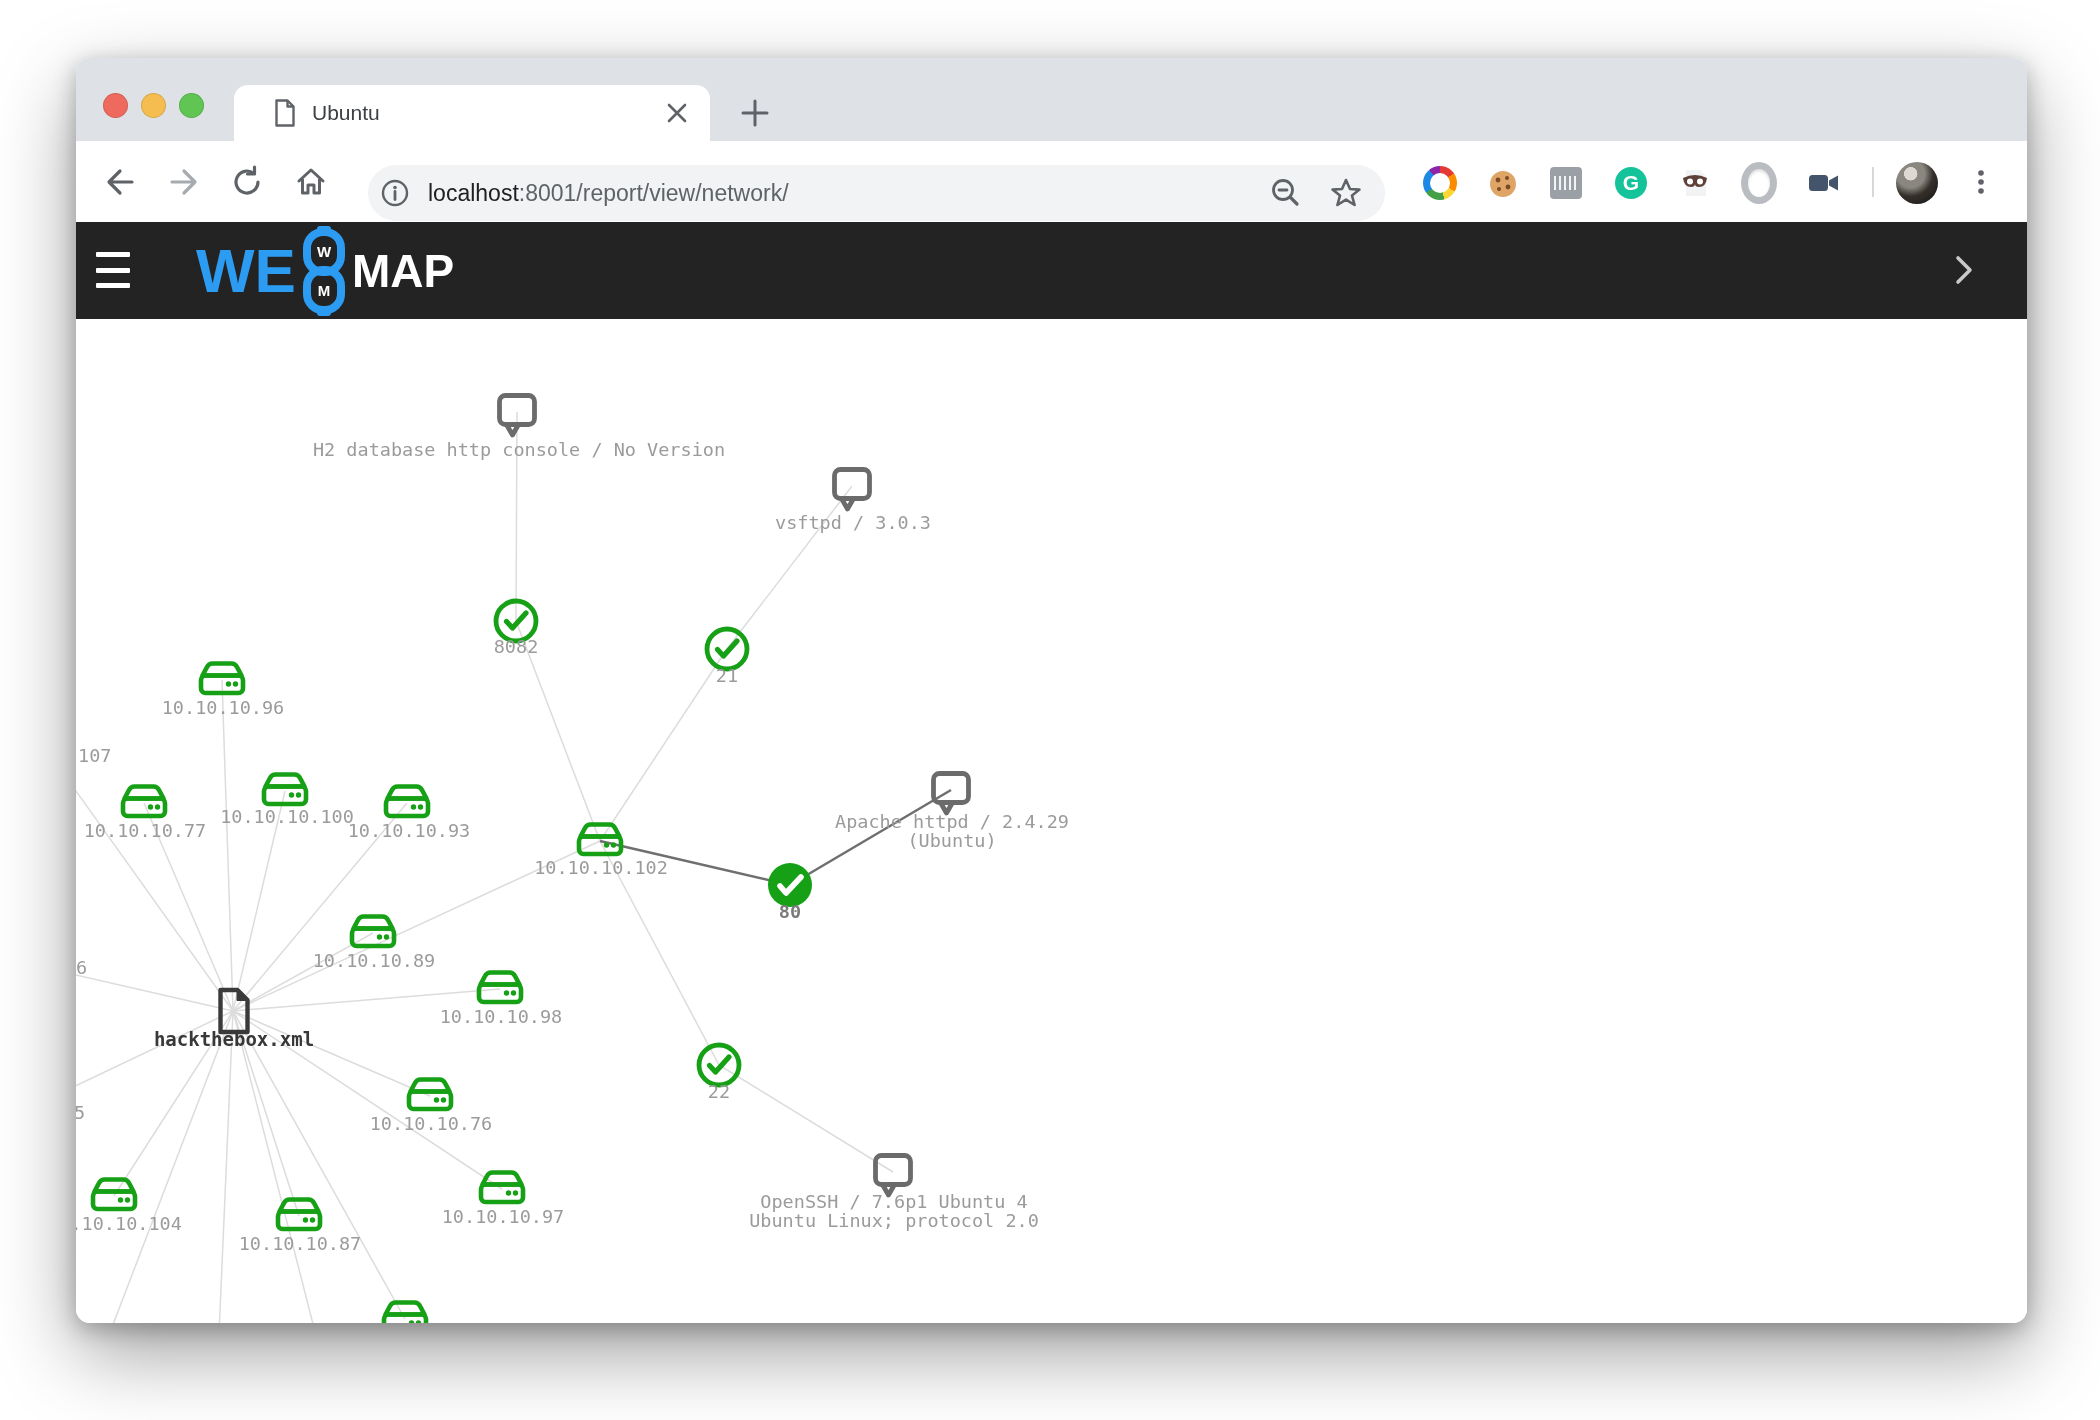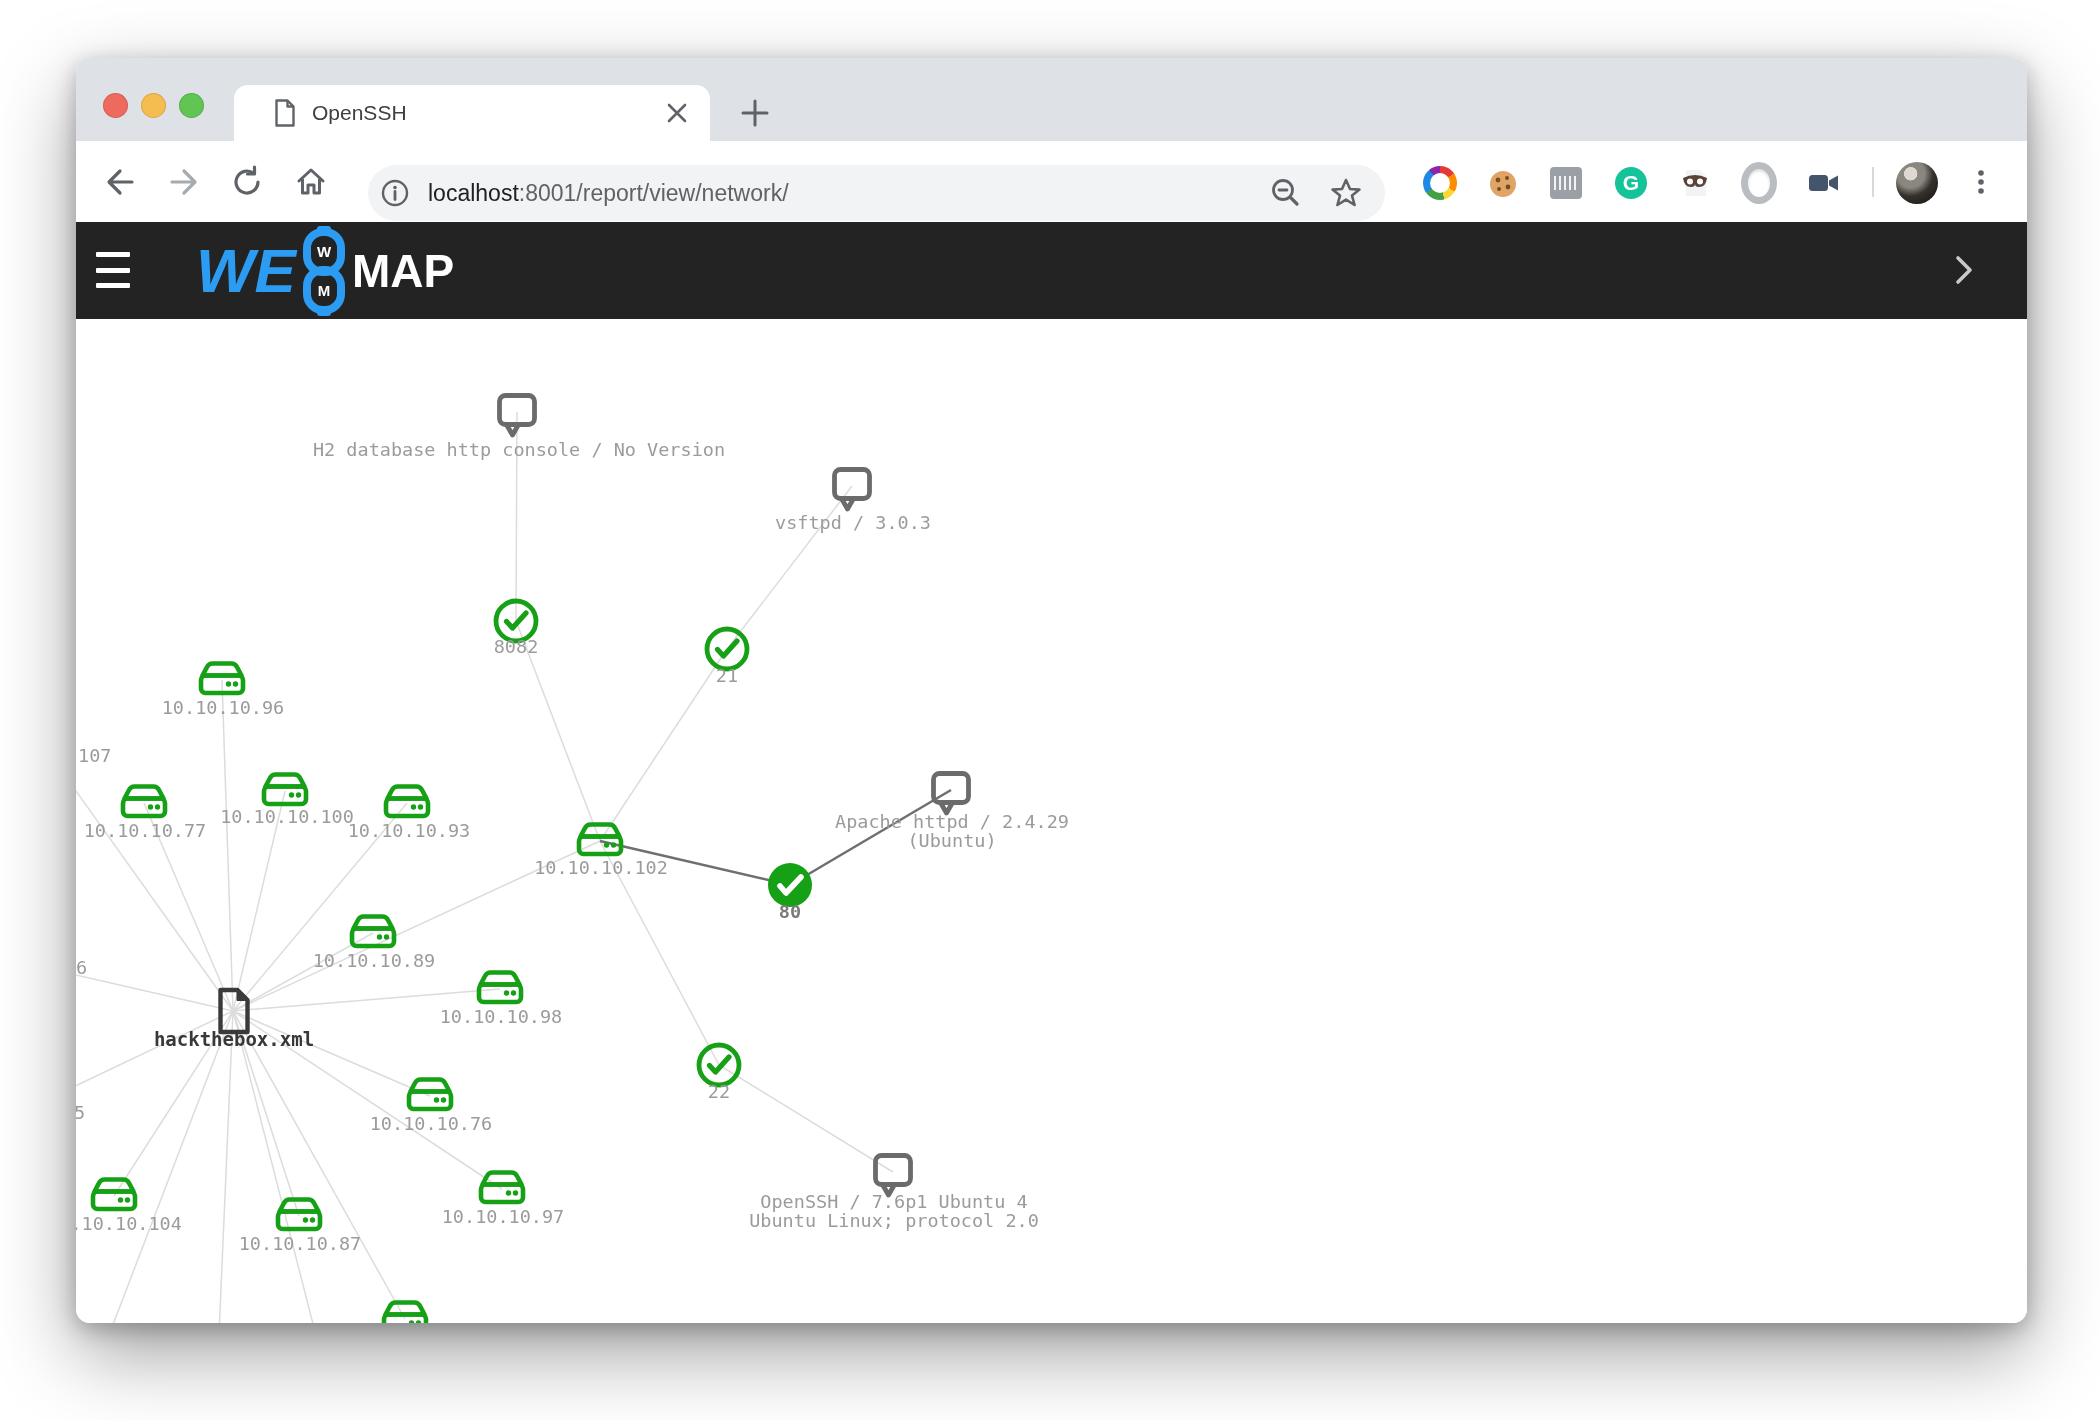--- a/index.html
+++ b/index.html
@@ -39,21 +39,21 @@
   .ext-tamper::after{content:"";position:absolute;left:4px;top:9px;right:4px;height:14px;background:repeating-linear-gradient(90deg,#f2f3f4 0 2px,transparent 2px 5px);}
   .ext-gram{width:32px;height:32px;border-radius:50%;background:#15c39a;color:#fff;font-weight:bold;font-size:21px;display:flex;align-items:center;justify-content:center;}
   .ext-ring{width:26px;height:28px;border-radius:50%;border:7px solid #b9bdc1;background:transparent;box-shadow:inset 0 2px 3px rgba(0,0,0,.15);}
   .sep{position:absolute;top:26px;width:2px;height:30px;background:#d6d9dc;}
   .avatar{position:absolute;top:21px;width:42px;height:42px;border-radius:50%;background:radial-gradient(circle at 35% 28%,#ddd8d2 0 16%,#8a8680 17% 34%,#35302a 55%,#121212 100%);}
   
   .appheader{position:relative;height:97px;background:#232323;flex:0 0 auto;}
   .hamburger{position:absolute;left:20px;top:30px;width:34px;height:36px;display:flex;flex-direction:column;justify-content:space-between;cursor:pointer;}
   .hamburger span{display:block;height:5px;background:#fff;border-radius:1px;}
   .logo{position:absolute;left:120px;top:0;height:97px;display:flex;align-items:center;}
-  .logo-we{color:#2b9cf2;font-size:62px;font-weight:900;letter-spacing:0px;font-style:italic;}
+  .logo-we{color:#2b9cf2;font-size:62px;font-weight:900;letter-spacing:0px;}
   .logo-map{color:#ffffff;font-size:46px;font-weight:900;letter-spacing:0px;}
   .logo-b{margin:0 2px;display:flex;}
   .hdr-next{position:absolute;right:52px;top:32px;display:flex;cursor:pointer;}
   
   .content{position:relative;flex:1 1 auto;background:#fff;overflow:hidden;}
   .content svg{position:absolute;left:0;top:0;}
   .glabel{font-family:"DejaVu Sans Mono",monospace;font-size:18.5px;fill:#9b9b9b;}
   .glabel-dark{font-family:"DejaVu Sans Mono",monospace;font-size:19px;font-weight:bold;fill:#383838;}
   .glabel-bold{font-family:"DejaVu Sans Mono",monospace;font-size:18.5px;font-weight:bold;fill:#7a7a7a;}
   .edge-light{stroke:#dcdcdc;stroke-width:1.5;}
@@ -70,21 +70,21 @@
       <div class="tl yellow"></div>
       <div class="tl green"></div>
 
       <div class="tab">
         <span class="tab-favicon">
           <svg width="22" height="28" viewBox="0 0 22 28">
               <path d="M2.5 1.5 h11 l6 6 v19 h-17 z" fill="none" stroke="#5f6368" stroke-width="2.4" stroke-linejoin="round"></path>
               <path d="M13.5 1.5 v6 h6" fill="none" stroke="#5f6368" stroke-width="2.4" stroke-linejoin="round"></path>
             </svg>
         </span>
-        <span class="tab-title">OpenSSH</span>
+        <span class="tab-title">Ubuntu</span>
         <span class="tab-close">
           <svg width="22" height="22" viewBox="0 0 22 22">
               <path d="M3 3 L19 19 M19 3 L3 19" stroke="#5f6368" stroke-width="2.6" stroke-linecap="round"></path>
             </svg>
         </span>
       </div>
 
       <div class="newtab">
         <svg width="30" height="30" viewBox="0 0 30 30">
             <path d="M15 3 V27 M3 15 H27" stroke="#5f6368" stroke-width="3" stroke-linecap="round"></path>

